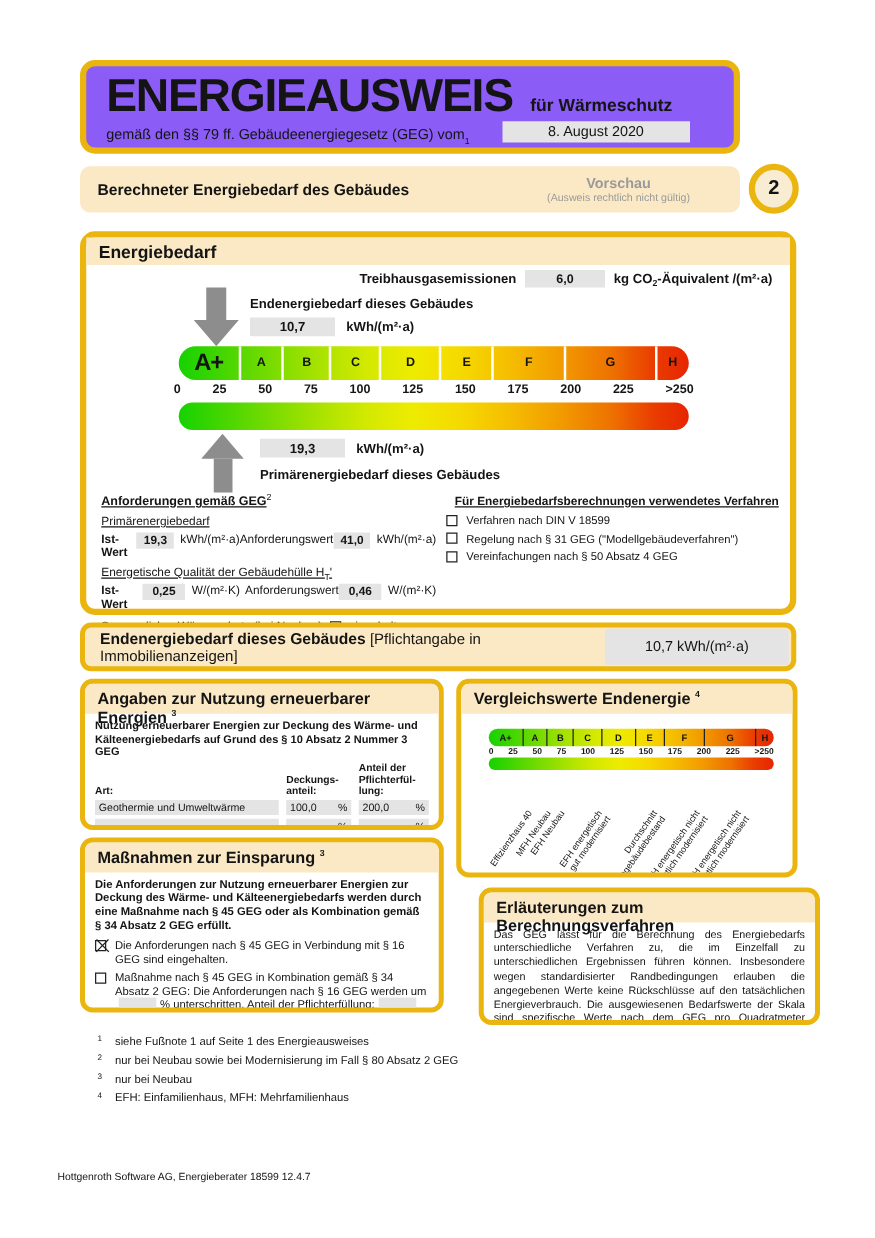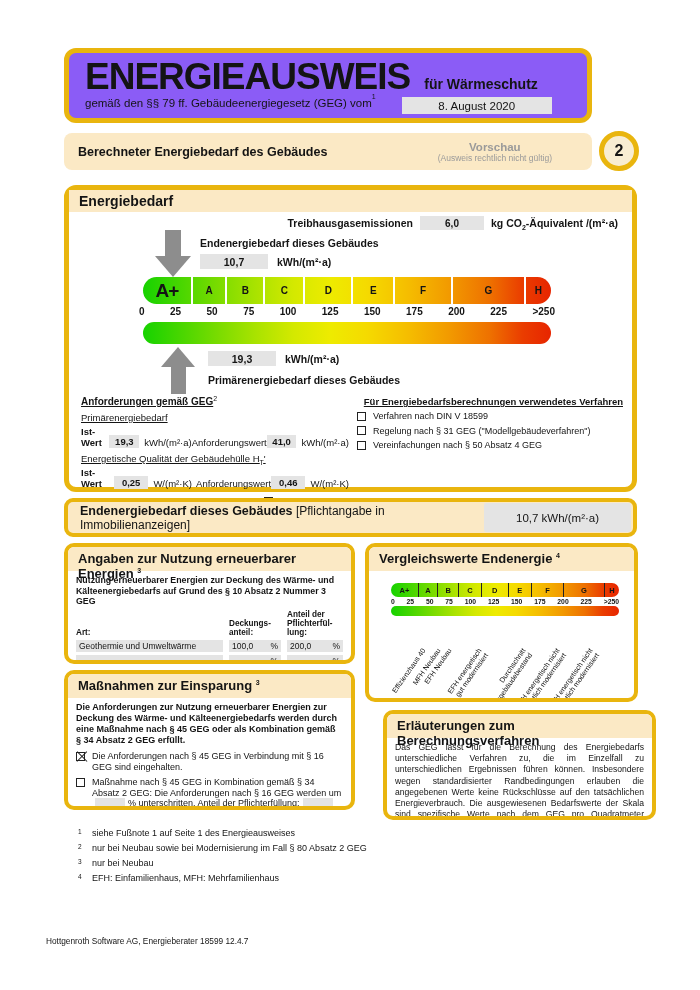--- a/index.html
+++ b/index.html
@@ -13,21 +13,21 @@
   sup{font-size:7px;vertical-align:super;line-height:0;}
   sub{font-size:7px;vertical-align:sub;line-height:0;}
   .u{text-decoration:underline;}
   .b{font-weight:bold;}
   .graybox{background:var(--graybox);display:inline-flex;align-items:center;justify-content:center;font-weight:bold;}
   
   .header-box{left:64px;top:48px;width:528px;height:75px;border:5px solid var(--gold);border-radius:12px;background:#8b5cf6;padding:4px 16px 0 16px;}
   .hb-row1{display:flex;align-items:baseline;}
   .hb-title{font-size:37px;font-weight:bold;letter-spacing:-1px;line-height:40px;}
   .hb-sub{font-size:14px;font-weight:bold;margin-left:14px;}
-  .hb-row2{display:flex;align-items:flex-start;font-size:11.5px;margin-top:0px;}
+  .hb-row2{display:flex;align-items:flex-end;font-size:11.5px;margin-top:0px;}
   .hb-date{margin-left:26px;width:150px;height:17px;font-weight:normal;font-size:11.5px;}
   
   .section-bar{left:64px;top:133px;width:528px;height:37px;background:var(--cream);border-radius:8px;
                display:flex;align-items:center;justify-content:space-between;padding:0 40px 0 14px;}
   .sb-title{font-size:12.5px;font-weight:bold;}
   .sb-preview{text-align:center;color:#9a9a9a;}
   .sb-preview .l1{font-size:11.5px;font-weight:bold;}
   .sb-preview .l2{font-size:8.5px;}
   .page-circle{left:599px;top:131px;width:40px;height:40px;border:5px solid var(--gold);border-radius:50%;
                background:#f8edd2;display:flex;align-items:center;justify-content:center;font-size:16px;font-weight:bold;}
@@ -53,21 +53,21 @@
   .band1 .seg{display:flex;align-items:center;justify-content:center;font-size:10px;font-weight:bold;border-right:2.5px solid #fff;}
   .band1 .seg:last-child{border-right:none;}
   .band1 .seg.aplus{font-size:19px;letter-spacing:-1px;}
   .s0{width:12.2%}.s1{width:8.5%}.s2{width:9.3%}.s3{width:9.8%}.s4{width:11.8%}.s5{width:10.2%}.s6{width:14.2%}.s7{width:17.8%}.s8{width:6.2%}
   .ticks{left:70px;top:116px;width:416px;display:flex;justify-content:space-between;font-size:10px;font-weight:bold;}
   .band2{left:74px;top:132px;width:408px;height:22px;border-radius:11px;}
   
   .req-col{left:12px;top:206px;width:268px;font-size:9.5px;}
   .req-title{font-size:10px;font-weight:bold;text-decoration:underline;}
   .req-h{margin-top:5px;text-decoration:underline;}
-  .req-row{display:flex;align-items:flex-end;margin-top:3px;}
+  .req-row{display:flex;align-items:flex-start;margin-top:3px;}
   .req-row .rl{width:44px;}
   .req-row .graybox{width:46px;height:13px;font-size:9.5px;}
   .req-row .ru{width:62px;padding-left:5px;}
   .req-row .rl2{width:84px;}
   .req-row .ru2{padding-left:5px;}
   .summer-row{display:flex;align-items:center;margin-top:7px;gap:6px;}
   .cb{display:inline-block;width:9px;height:9px;border:1.2px solid #222;position:relative;background:#fff;flex:none;}
   .cb.checked::before,.cb.checked::after{content:"";position:absolute;top:3.2px;left:-2.5px;width:14px;height:1.4px;background:#222;}
   .cb.checked::before{transform:rotate(45deg);}
   .cb.checked::after{transform:rotate(-45deg);}

